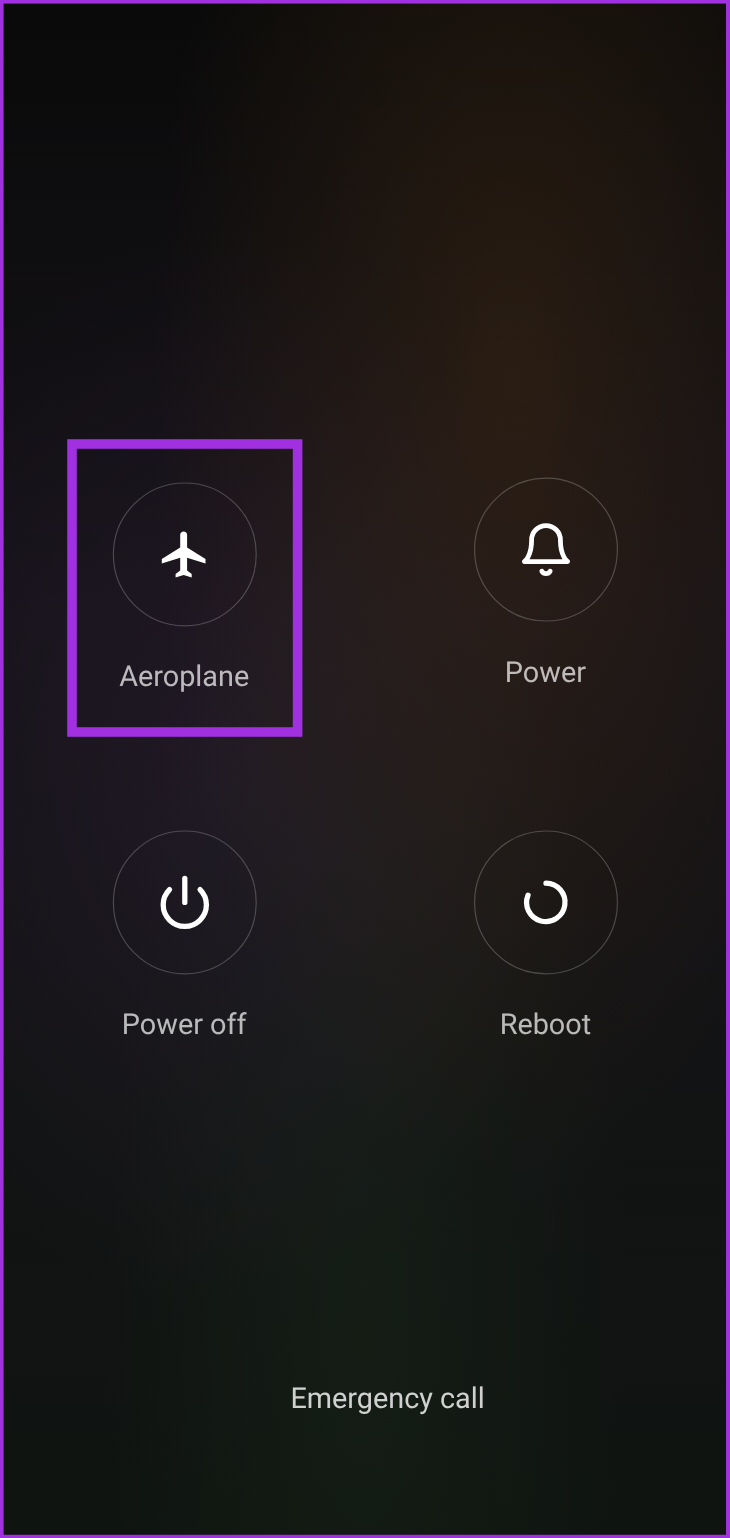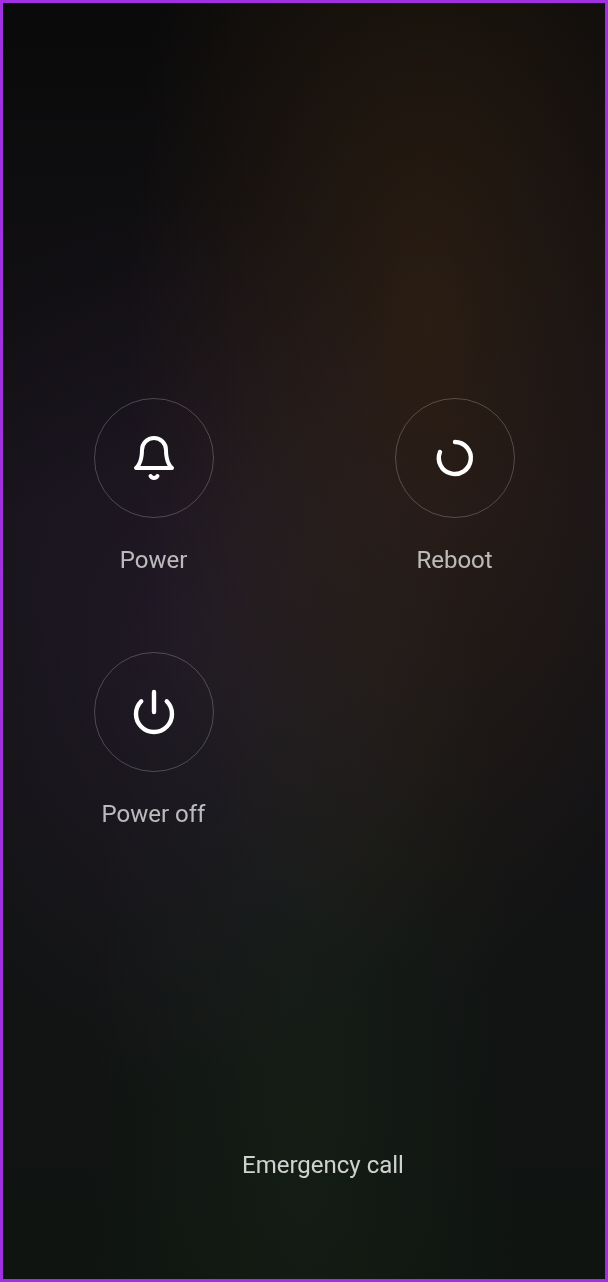--- a/index.html
+++ b/index.html
@@ -85,47 +85,55 @@
     
     svg {
       display: block;
     }
   </style>
 </head>
 <body>
 
 <div class="menu-grid">
 
+  <div class="menu-item row1 highlight-box">
+    <div class="icon-circle">
+      <svg width="46" height="46" viewBox="0 0 24 24" fill="white">
+        <path d="M21 16v-2l-8-5V3.5c0-.83-.67-1.5-1.5-1.5S10 2.67 10 3.5V9l-8 5v2l8-2.5V19l-2 1.5V22l3.5-1 3.5 1v-1.5L13 19v-5.5l8 2.5z"></path>
+      </svg>
+    </div>
+    <div class="menu-label">Aeroplane</div>
+  </div>
 
   <div class="menu-item row1">
     <div class="icon-circle">
       <svg width="48" height="48" viewBox="0 0 24 24" fill="none" stroke="white" stroke-width="2" stroke-linecap="round" stroke-linejoin="round">
         <path d="M18 8A6 6 0 0 0 6 8c0 7-3 9-3 9h18s-3-2-3-9"></path>
         <path d="M13.73 21a2 2 0 0 1-3.46 0"></path>
       </svg>
     </div>
     <div class="menu-label">Power</div>
   </div>
 
   <div class="menu-item row2">
     <div class="icon-circle">
       <svg width="48" height="48" viewBox="0 0 24 24" fill="none" stroke="white" stroke-width="2.2" stroke-linecap="round">
-        <path d="M 12 4 A 8 8 0 1 1 4.5 9"></path>
+        <path d="M18.36 6.64a9 9 0 1 1-12.73 0"></path>
+        <line x1="12" y1="2" x2="12" y2="12"></line>
       </svg>
     </div>
-    <div class="menu-label">Reboot</div>
+    <div class="menu-label">Power off</div>
   </div>
 
   <div class="menu-item row2">
     <div class="icon-circle">
       <svg width="48" height="48" viewBox="0 0 24 24" fill="none" stroke="white" stroke-width="2.2" stroke-linecap="round">
-        <path d="M18.36 6.64a9 9 0 1 1-12.73 0"></path>
-        <line x1="12" y1="2" x2="12" y2="12"></line>
+        <path d="M 12 4 A 8 8 0 1 1 4.5 9"></path>
       </svg>
     </div>
-    <div class="menu-label">Power off</div>
+    <div class="menu-label">Reboot</div>
   </div>
 
 </div>
 
 <div class="emergency-call">
   <span>Emergency call</span>
 </div>
 
 </body></html>

